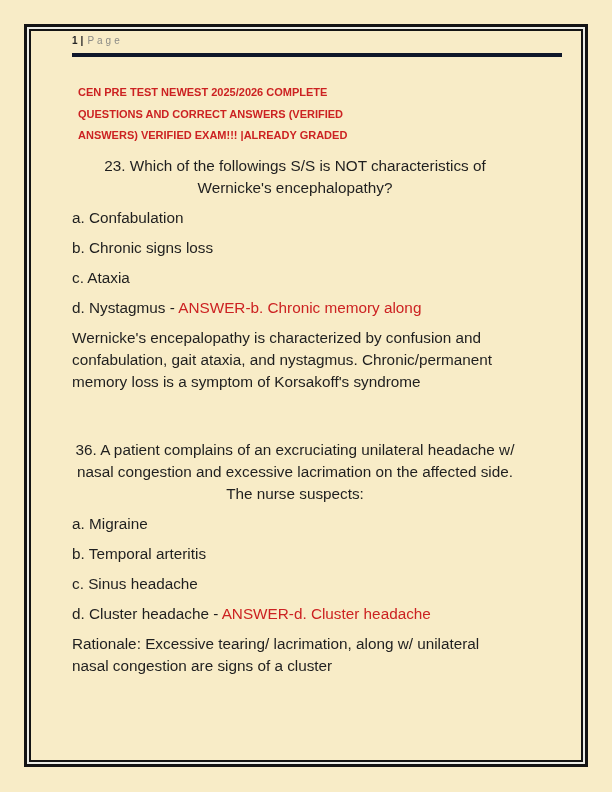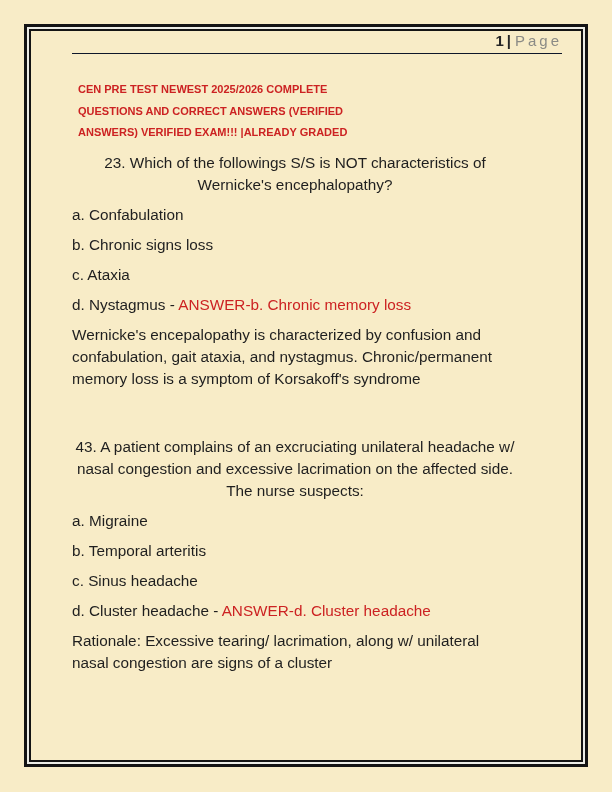--- a/index.html
+++ b/index.html
@@ -28,25 +28,24 @@
     width: 100%;
     height: 100%;
     box-sizing: border-box;
     border: 2px solid #141414;
     background: #f8ecc7;
     padding: 2px 0 0 41px;
     overflow: hidden;
   }
   .page-header {
     width: 490px;
-    border-bottom: 1px solid #0f172a;
+    border-bottom: 4px solid #0f172a;
     padding: 2px 0 6px 0;
-    font-size: 15px;
+    font-size: 10px;
     line-height: 12px;
-    text-align: right;
   }
   .page-header .pnum { font-weight: bold; color: #262626; }
   .page-header .psep { font-weight: bold; color: #262626; margin: 0 4px 0 3px; }
   .page-header .plabel { color: #8b8b86; letter-spacing: 3px; }
   .doc-title {
     margin: 25px 0 8px 6px;
     width: 450px;
     text-align: left;
     font-weight: bold;
     font-size: 11px;
@@ -79,26 +78,26 @@
       <div>CEN PRE TEST NEWEST 2025/2026 COMPLETE</div>
       <div>QUESTIONS AND CORRECT ANSWERS (VERIFIED</div>
       <div>ANSWERS) VERIFIED EXAM!!! |ALREADY GRADED</div>
     </div>
 
     <div class="question-block qb-first">
       <p class="q-text">23. Which of the followings S/S is NOT characteristics of Wernicke's encephalopathy?</p>
       <p class="option">a. Confabulation</p>
       <p class="option">b. Chronic signs loss</p>
       <p class="option">c. Ataxia</p>
-      <p class="option"><span>d. Nystagmus - </span><span class="red">ANSWER-b. Chronic memory loss</span></p>
+      <p class="option"><span>d. Nystagmus - </span><span class="red">ANSWER-b. Chronic memory along</span></p>
       <p class="rationale red">Wernicke's encepalopathy is characterized by confusion and confabulation, gait ataxia, and nystagmus. Chronic/permanent memory loss is a symptom of Korsakoff's syndrome</p>
     </div>
 
     <div class="question-block qb-second">
-      <p class="q-text">43. A patient complains of an excruciating unilateral headache w/ nasal congestion and excessive lacrimation on the affected side. The nurse suspects:</p>
+      <p class="q-text">36. A patient complains of an excruciating unilateral headache w/ nasal congestion and excessive lacrimation on the affected side. The nurse suspects:</p>
       <p class="option">a. Migraine</p>
       <p class="option">b. Temporal arteritis</p>
       <p class="option">c. Sinus headache</p>
       <p class="option"><span>d. Cluster headache - </span><span class="red">ANSWER-d. Cluster headache</span></p>
       <p class="rationale red">Rationale: Excessive tearing/ lacrimation, along w/ unilateral nasal congestion are signs of a cluster</p>
     </div>
 
   </div>
 </div>
 

